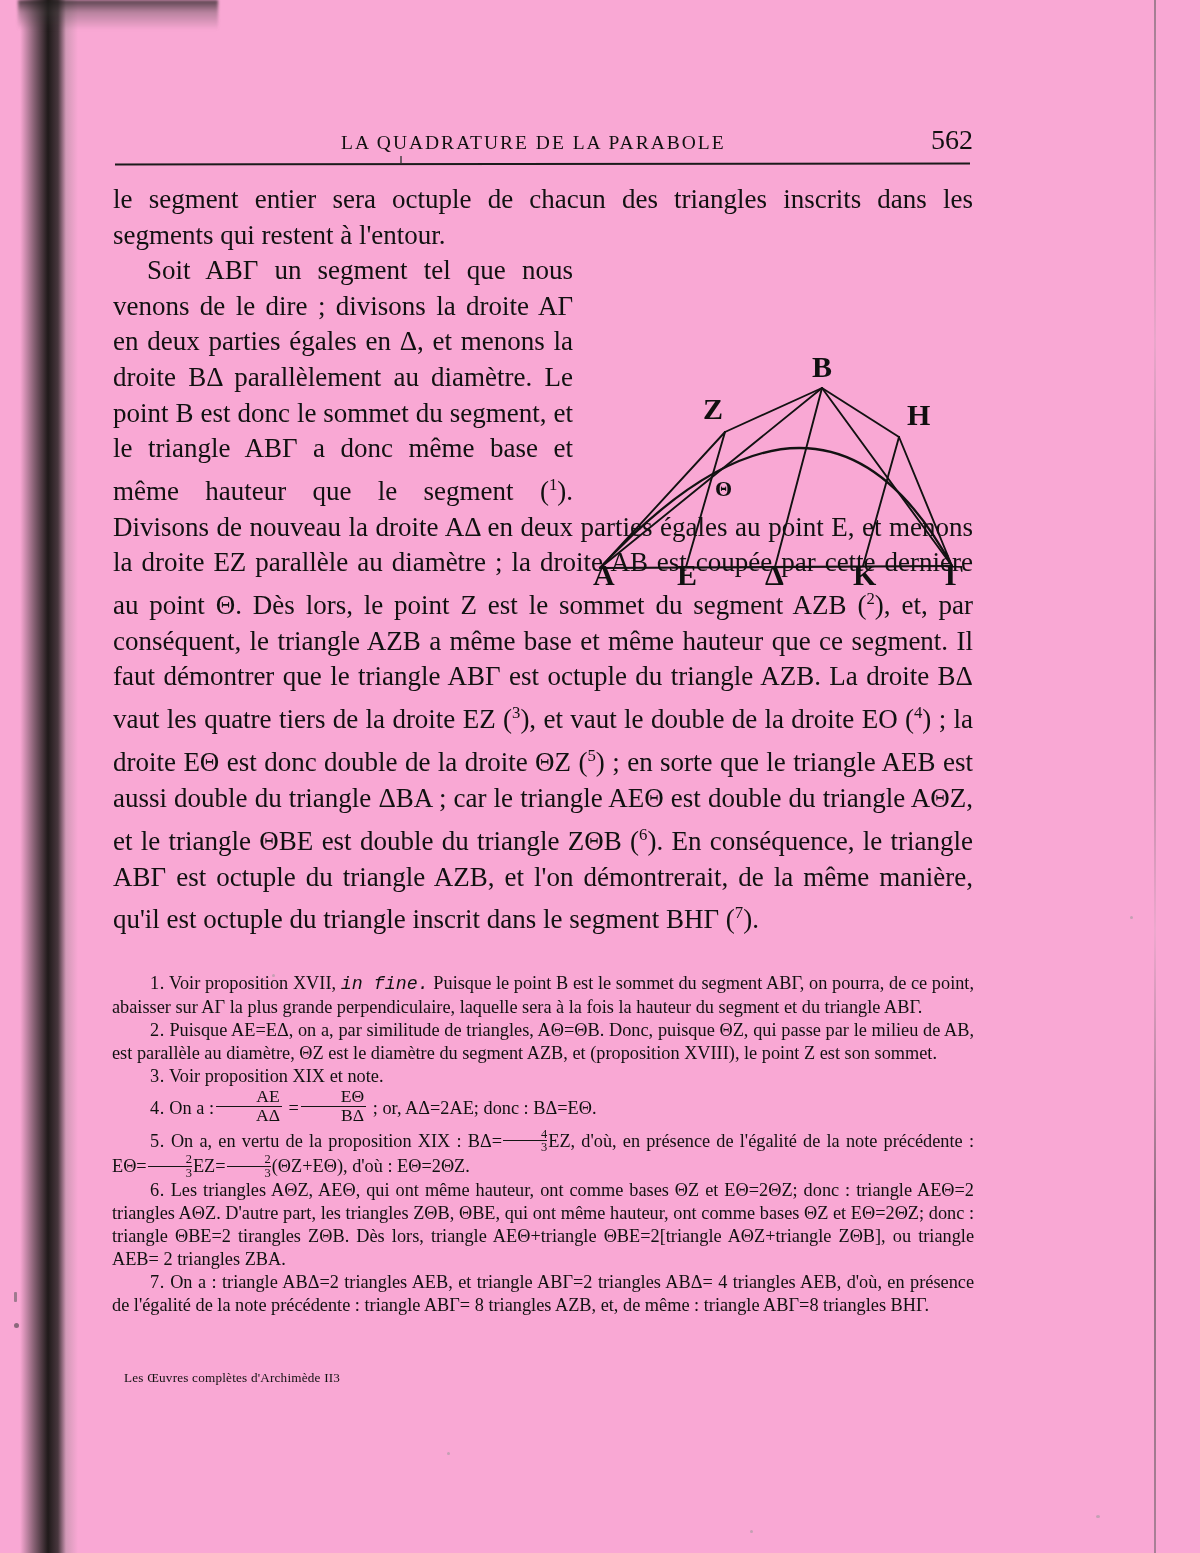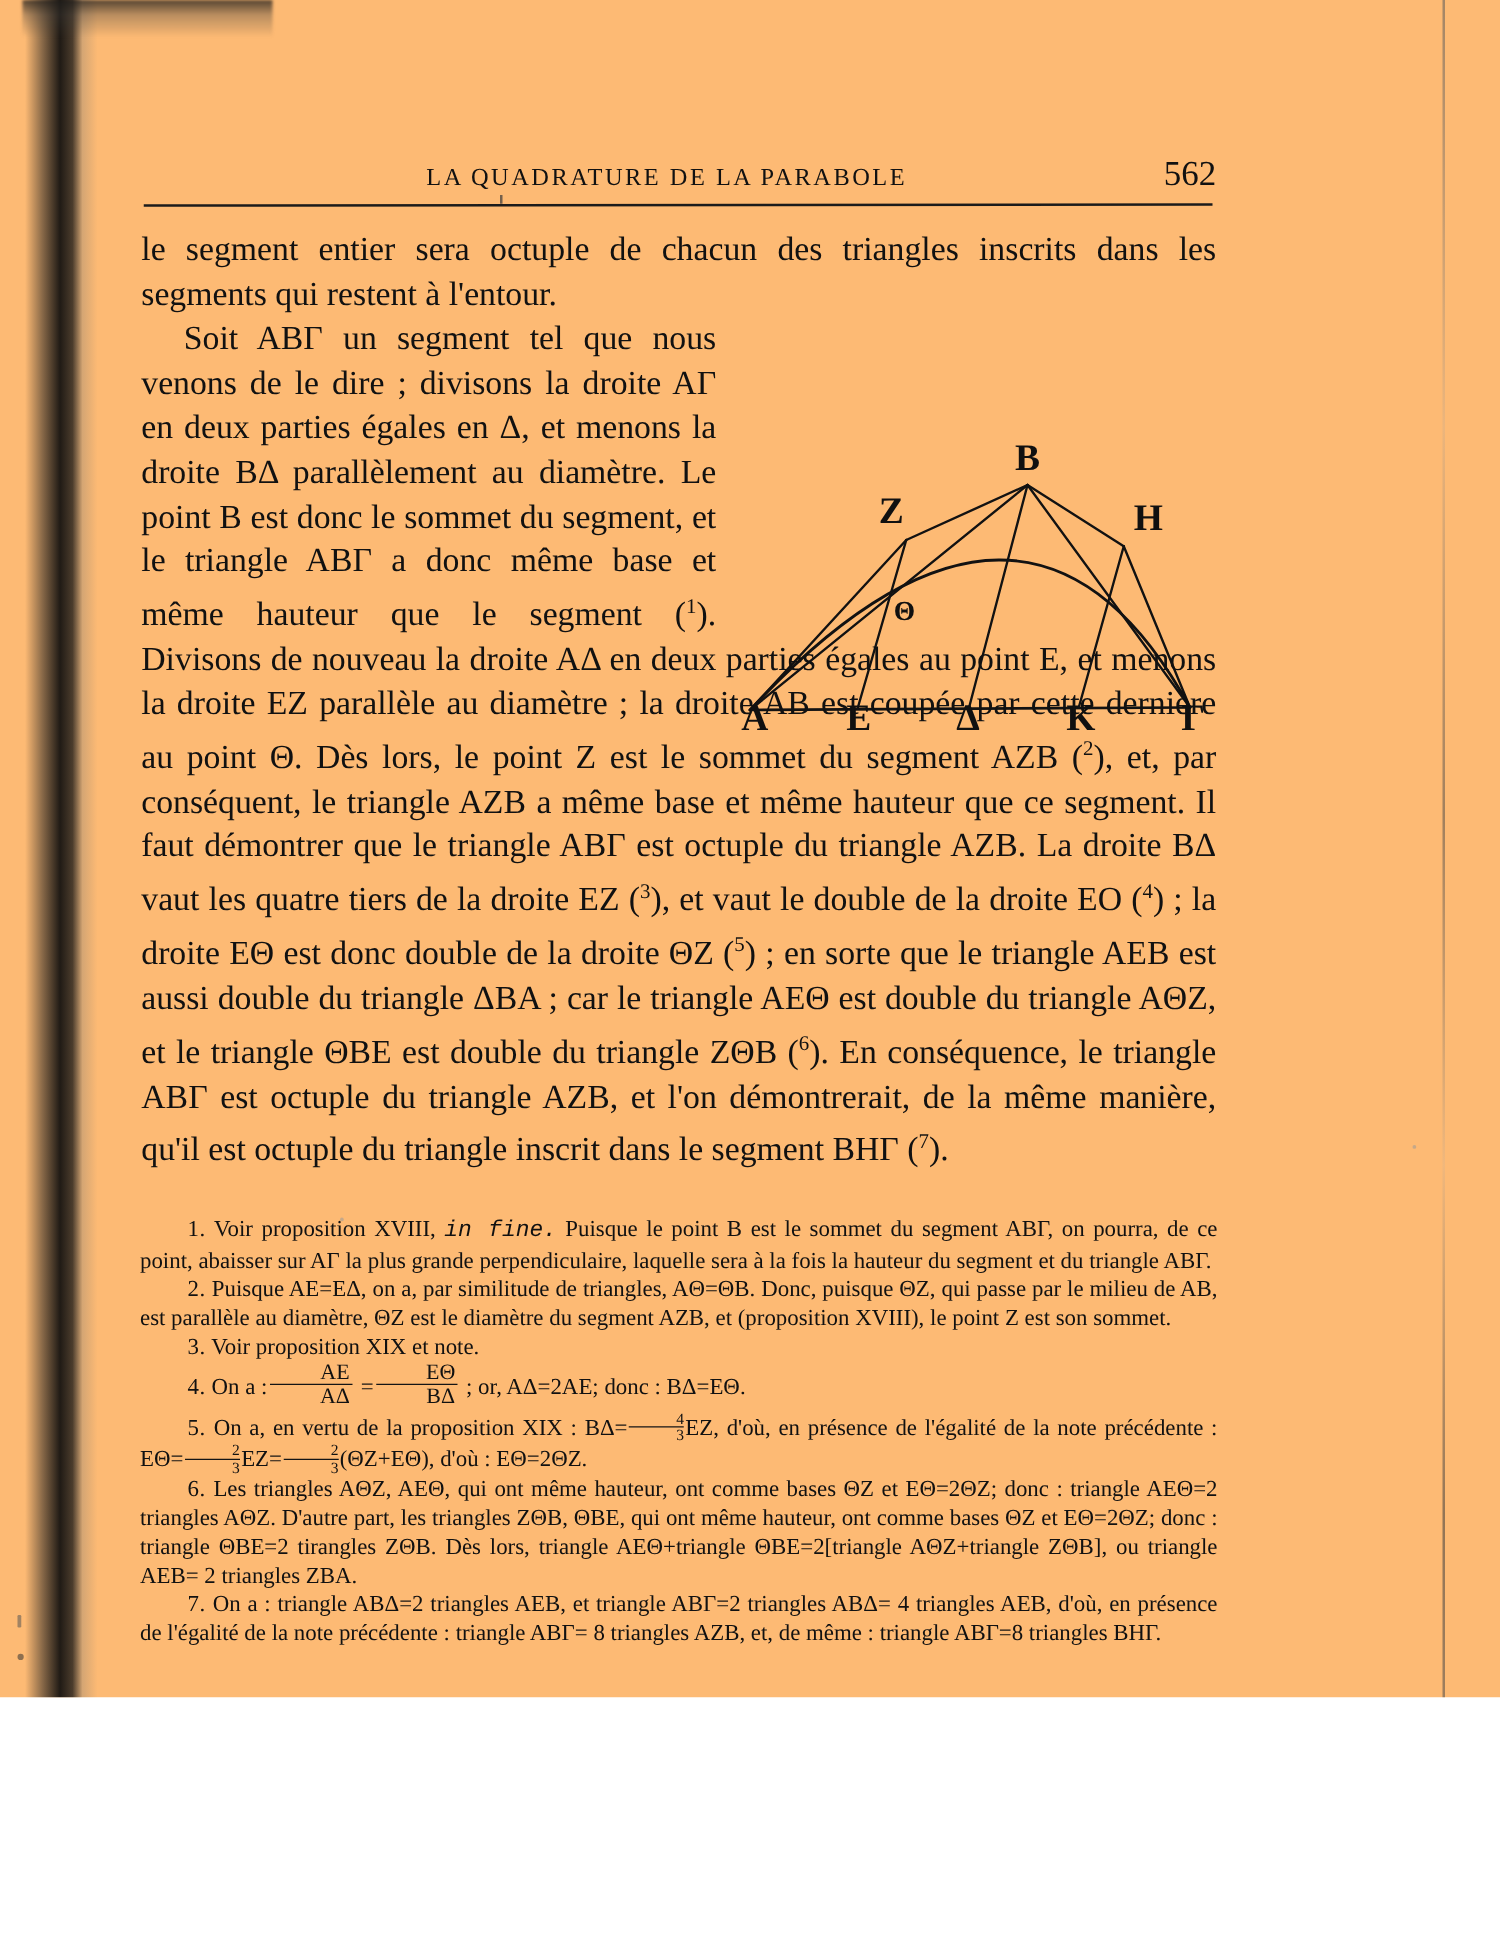--- a/index.html
+++ b/index.html
@@ -3,22 +3,22 @@
 <meta charset="utf-8">
 <style>
   html, body {
     margin: 0;
     padding: 0;
     background: #ffffff;
   }
   #page {
     position: relative;
     width: 1200px;
-    height: 1358px;
-    background: #fdba74;
+    height: 1553px;
+    background: #f9a8d4;
     overflow: hidden;
     font-family: "Liberation Serif", "DejaVu Serif", serif;
     color: #111111;
   }
 
   
   #gutter-shadow {
     position: absolute;
     left: 0; top: 0;
     width: 78px; height: 1553px;
@@ -258,21 +258,21 @@
     <p>le segment entier sera octuple de chacun des triangles inscrits dans les segments qui restent à l'entour.</p>
     <p class="indent">
       <span id="fig-float"></span><span>Soit ABΓ un segment tel que nous venons de le dire ; divisons la droite AΓ en deux parties égales en Δ, et menons la droite BΔ parallèlement au diamètre. Le point B est donc le sommet du segment, et le triangle ABΓ a donc même base et même hauteur que le segment (</span><sup class="note">1</sup><span>). Divisons de nouveau la droite AΔ en deux parties égales au point E, et menons la droite EZ parallèle au diamètre ; la droite AB est coupée par cette dernière au point Θ. Dès lors, le point Z est le sommet du segment AZB (</span><sup class="note">2</sup><span>), et, par conséquent, le triangle AZB a même base et même hauteur que ce segment. Il faut démontrer que le triangle ABΓ est octuple du triangle AZB. La droite BΔ vaut les quatre tiers de la droite EZ (</span><sup class="note">3</sup><span>), et vaut le double de la droite EO (</span><sup class="note">4</sup><span>) ; la droite EΘ est donc double de la droite ΘZ (</span><sup class="note">5</sup><span>) ; en sorte que le triangle AEB est aussi double du triangle ΔBA ; car le triangle AEΘ est double du triangle AΘZ, et le triangle ΘBE est double du triangle ZΘB (</span><sup class="note">6</sup><span>). En conséquence, le triangle ABΓ est octuple du triangle AZB, et l'on démontrerait, de la même manière, qu'il est octuple du triangle inscrit dans le segment BHΓ (</span><sup class="note">7</sup><span>).</span>
     </p>
   </div>
 
   <div id="footnotes">
 
     <p class="fn">
       <span class="fnum">1.</span>
-      <span>Voir proposition XVIII,</span>
+      <span>Voir proposition XVII,</span>
       <span class="ital">in fine.</span>
       <span>Puisque le point B est le sommet du segment ABΓ, on pourra, de ce point, abaisser sur AΓ la plus grande perpendiculaire, laquelle sera à la fois la hauteur du segment et du triangle ABΓ.</span>
     </p>
 
     <p class="fn">
       <span class="fnum">2.</span>
       <span>Puisque AE=EΔ, on a, par similitude de triangles, AΘ=ΘB. Donc, puisque ΘZ, qui passe par le milieu de AB, est parallèle au diamètre, ΘZ est le diamètre du segment AZB, et (proposition XVIII), le point Z est son sommet.</span>
     </p>
 
     <p class="fn">

